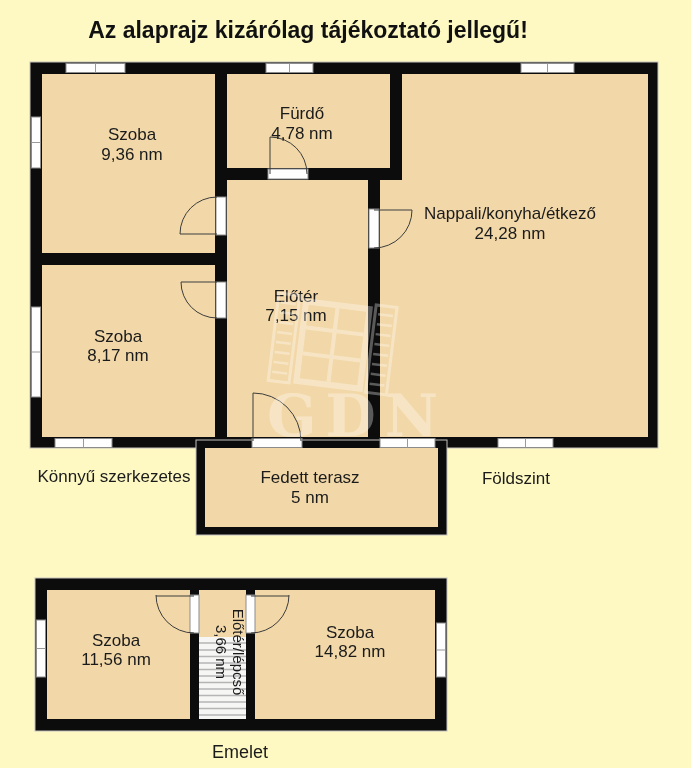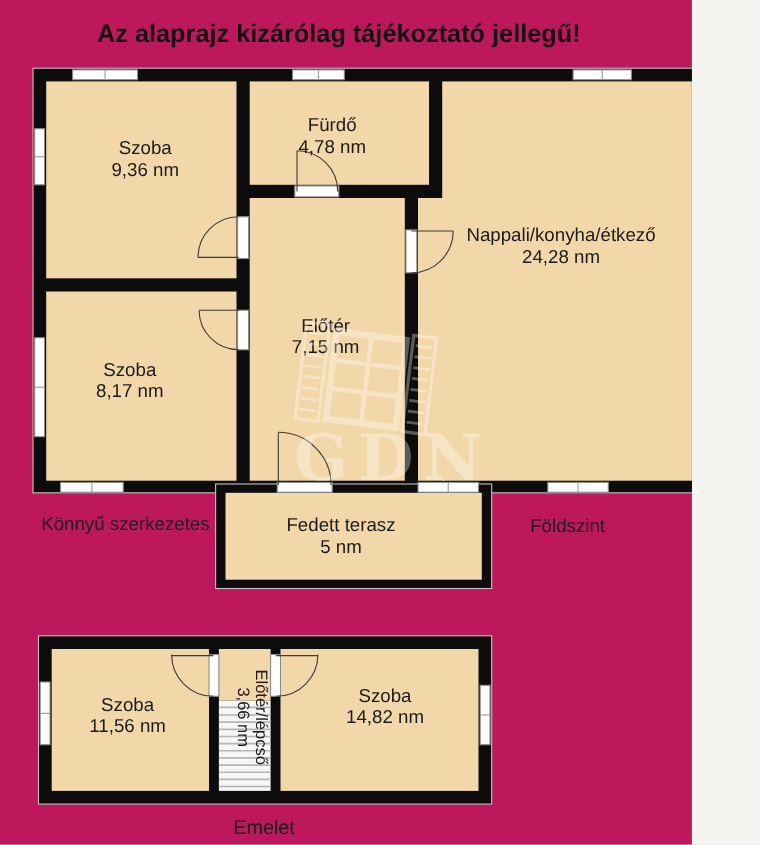--- a/index.html
+++ b/index.html
@@ -1,16 +1,16 @@
 <!DOCTYPE html>
 <html><head>
 <meta charset="utf-8">
 <style>
   html,body{margin:0;padding:0;background:#f5f4f1;}
-  #canvas{position:relative;width:629px;height:768px;background:#be185d;overflow:hidden;
+  #canvas{position:relative;width:691px;height:768px;background:#fef9c3;overflow:hidden;
           font-family:"Liberation Sans",sans-serif;}
   svg{display:block;}
   svg text{font-family:"Liberation Sans",sans-serif;fill:#1b1b1b;}
   .title-text{font-size:23px;font-weight:bold;fill:#111;}
   .room-label{font-size:17px;}
   .floor-label{font-size:17px;}
   .vertical-label{font-size:15px;}
   .emelet-label{font-size:18px;}
   .wall{fill:#0c0c0c;stroke:#c3c1bd;stroke-width:1;}
   .room{fill:#f2d8a8;}

